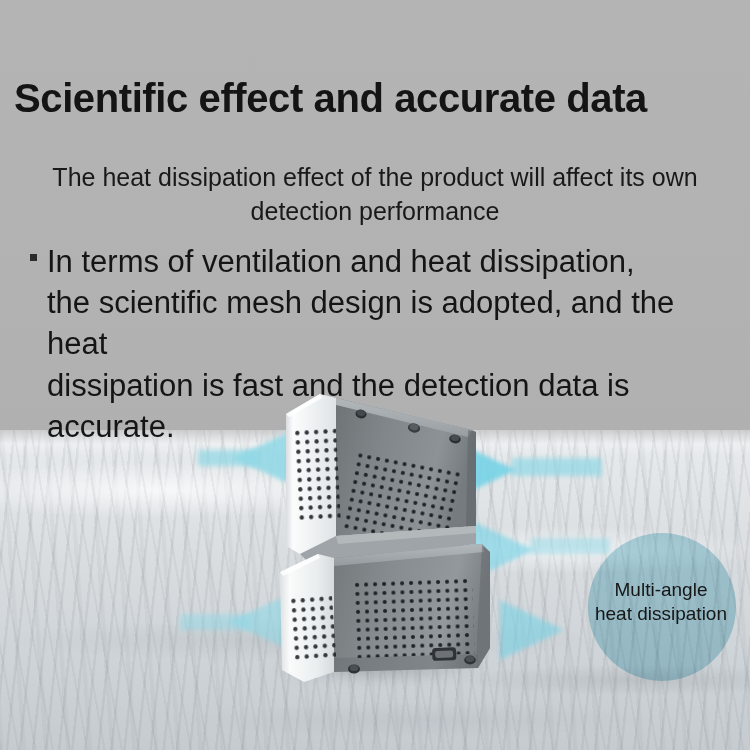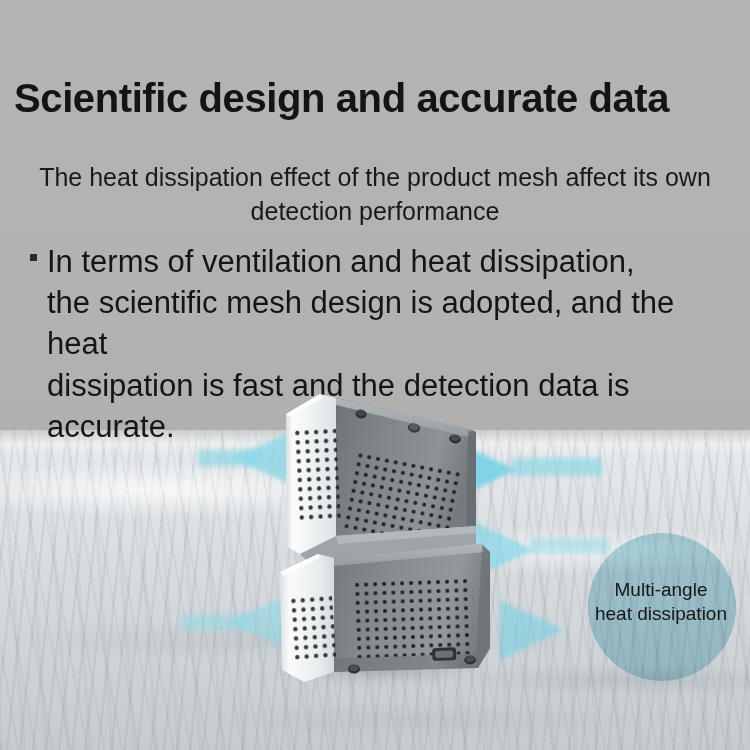--- a/index.html
+++ b/index.html
@@ -201,23 +201,23 @@
 </style>
 </head>
 <body>
 
 <div id="poster">
 
   <div class="bg-gray"></div>
   <div class="bg-surface"></div>
   <div class="surface-streaks"></div>
 
-  <div class="headline">Scientific design and accurate data</div>
-
-  <div class="subhead">The heat dissipation effect of the product mesh
+  <div class="headline">Scientific effect and accurate data</div>
+
+  <div class="subhead">The heat dissipation effect of the product will
 affect its own detection performance</div>
 
   <div class="bullet-block">
     <span class="bullet-marker"></span>
     <span class="bullet-text">In terms of ventilation and heat dissipation,
 the scientific mesh design is adopted, and the heat
 dissipation is fast and the detection data is accurate.</span>
   </div>
 
   <div class="arrow-tail" id="t-topleft"></div>

